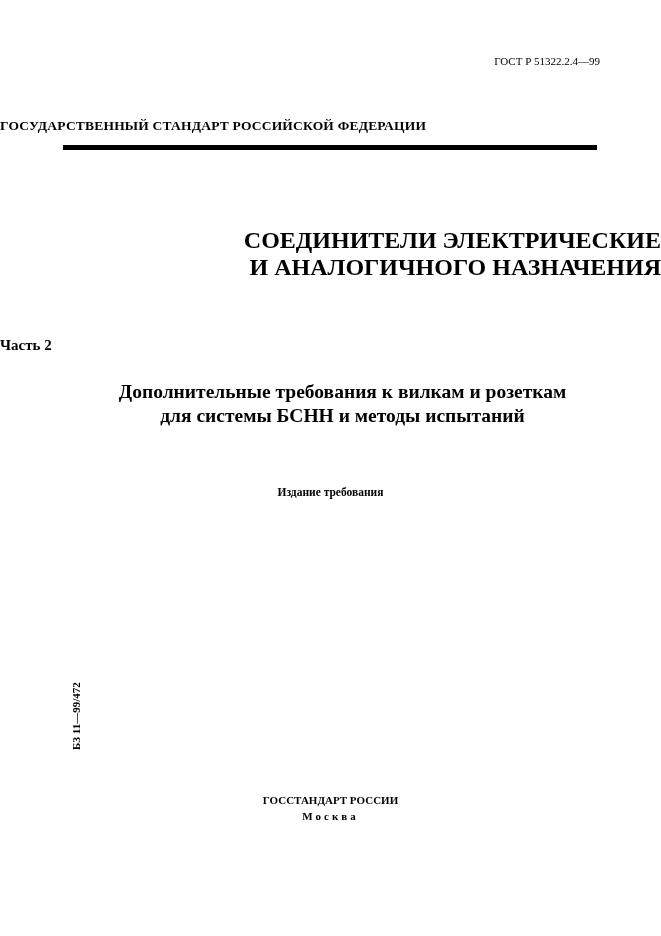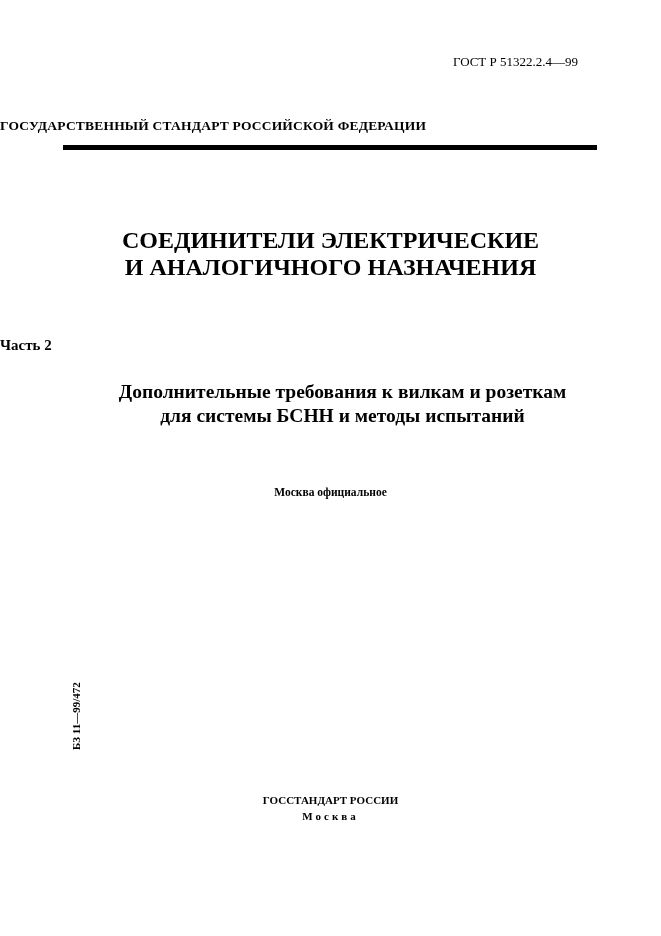--- a/index.html
+++ b/index.html
@@ -13,22 +13,22 @@
     position: relative;
     overflow: hidden;
     font-family: "Liberation Serif", "DejaVu Serif", serif;
     color: #000;
   }
   .abs { position: absolute; }
   .doc-codes {
     left: 400px;
     top: 55px;
     width: 200px;
-    text-align: center;
-    font-size: 13px;
+    text-align: right;
+    font-size: 11px;
     line-height: 13px;
   }
   .doc-codes .code-main { padding-left: 31px; }
   .doc-codes .code-intl { padding-left: 35px; }
 
   .standard-header {
     left: 0;
     width: 661px;
     top: 118px;
     text-align: left;
@@ -40,21 +40,21 @@
     left: 63px;
     top: 145px;
     width: 534px;
     height: 5px;
     background: #000;
   }
   .main-title {
     left: 0;
     width: 661px;
     top: 227px;
-    text-align: center;
+    text-align: right;
     font-size: 24px;
     line-height: 27px;
     font-weight: bold;
   }
   .main-title div { white-space: nowrap; }
   .part-label {
     left: 0;
     width: 661px;
     top: 337px;
     text-align: left;
@@ -118,20 +118,20 @@
   <div>И АНАЛОГИЧНОГО НАЗНАЧЕНИЯ</div>
 </div>
 
 <div class="abs part-label">Часть 2</div>
 
 <div class="abs subtitle">
   <div>Дополнительные требования к вилкам и розеткам</div>
   <div>для системы БСНН и методы испытаний</div>
 </div>
 
-<div class="abs edition">Москва официальное</div>
+<div class="abs edition">Издание требования</div>
 
 <div class="abs side-code">БЗ 11—99/472</div>
 
 <div class="abs publisher">
   <div>ГОССТАНДАРТ РОССИИ</div>
   <div class="city">Москва</div>
 </div>
 
 </body></html>

